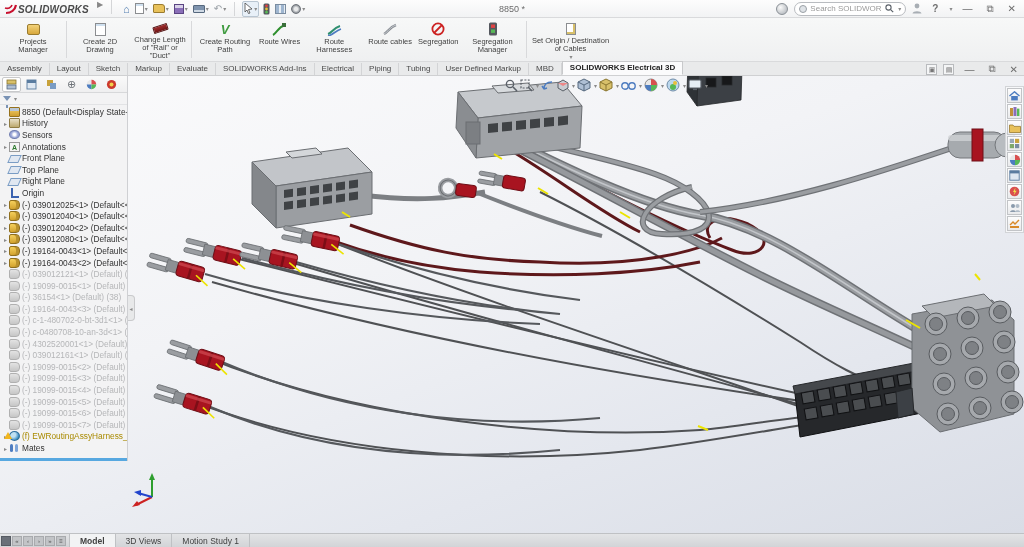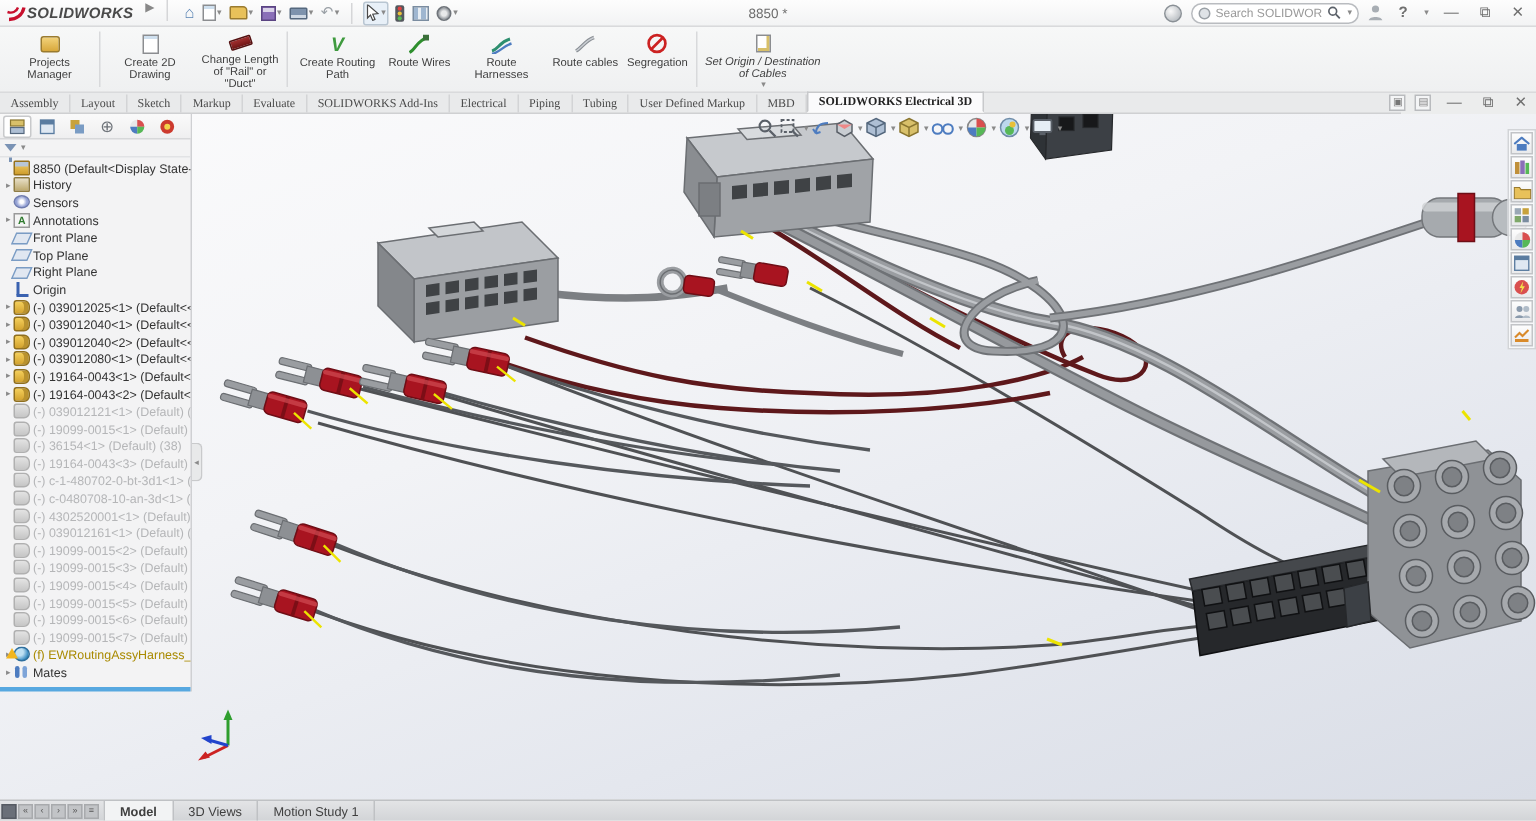--- a/index.html
+++ b/index.html
@@ -28,34 +28,34 @@
   
   #ribbon { position:absolute; left:0; top:18px; width:1024px; height:44px;
     background:linear-gradient(#f7f8f8,#eff0f1); border-bottom:1px solid #d9dadc;
     display:flex; align-items:stretch; padding-left:2px; }
   .rgroup { display:flex; align-items:stretch; }
   .rsep { width:1px; background:#d8d9db; margin:3px 2px; }
   .rbtn { display:flex; flex-direction:column; align-items:center; justify-content:flex-start;
     padding:3px 3px 1px; min-width:34px; max-width:62px; }
   .rbtn .ricon { width:18px; height:16px; display:flex; align-items:center; justify-content:center; }
   .rbtn .rlabel { font-size:7.5px; line-height:8px; text-align:center; color:#3f3f3f; margin-top:1px; }
-  .rbtn-wide { flex-direction:column; max-width:84px;font-style:italic; }
+  .rbtn-wide { flex-direction:column; max-width:84px; }
   
   .mi { display:inline-block; }
   .mi-box { width:13px; height:11px; background:linear-gradient(#f2d27a,#d8a83c); border:1px solid #9a7b2f; border-radius:2px; }
   .mi-wiz { width:13px; height:11px; background:linear-gradient(135deg,#aeb4ba 55%,#5d87b8 55%); border:1px solid #7b8288; }
   .mi-sheet { width:11px; height:13px; background:#fff; border:1px solid #8b8d90; box-shadow:inset 0 2px 0 #cfe0ef; }
   .mi-align { width:13px; height:11px; background:linear-gradient(90deg,#e9c23c 50%,#9a78c8 50%); border:1px solid #8a8a8a; }
   .mi-rail { width:15px; height:7px; background:linear-gradient(#a33030,#6e1414); border:1px solid #531010; transform:rotate(-18deg); border-radius:1px; }
   .mi-bom { width:13px; height:11px; background:repeating-linear-gradient(#dfe6ea 0 3px,#9fb6a4 3px 4px); border:1px solid #6f8f77; }
   .mi-vee { font-size:13px; font-weight:bold; font-style:italic; color:#3f9b3f; line-height:13px; }
   .mi-doc { width:10px; height:12px; background:#fff; border:1px solid #8b8d90; box-shadow:inset -2px -2px 0 #d8c06a; }
   
-  #cmdtabs { position:absolute; left:0; top:62px; width:934px; height:14px;
-    background:#e9eaeb; border-bottom:1px solid #cfd0d2; display:flex; align-items:flex-end;font-family:Liberation Serif, serif; }
+  #cmdtabs { position:absolute; left:0; top:62px; width:1024px; height:14px;
+    background:#e9eaeb; border-bottom:1px solid #cfd0d2; display:flex; align-items:flex-end; }
   .ctab { padding:1px 7px 2px; font-size:8px; color:#4a4a4a; border-right:1px solid #d3d4d6; white-space:nowrap; }
   .ctab.active { background:#fbfbfc; border:1px solid #c8c9cb; border-bottom:1px solid #fbfbfc;
     color:#222; font-weight:bold; }
   #docwin-ctrl { position:absolute; right:2px; top:63px; display:flex; align-items:center; gap:6px; z-index:30; }
   #docwin-ctrl .mini { width:11px; height:11px; border:1px solid #b9bbbe; background:#f4f5f6; font-size:7px;
     color:#777; text-align:center; line-height:10px; }
   
   #viewport { position:absolute; left:0; top:76px; width:1024px; height:457px;
     background:linear-gradient(160deg,#fbfbfc 0%,#f2f3f6 40%,#e4e7ee 72%,#d9dde6 100%); overflow:hidden; }
   #model-svg { position:absolute; left:0; top:-14px; }
@@ -259,20 +259,30 @@
       <span class="rlabel">Route cables</span>
     </div>
     <div class="rbtn">
       <span class="ricon">
         <svg width="14" height="14" viewBox="0 0 14 14">
             <circle cx="7" cy="7" r="5.6" fill="none" stroke="#cc2222" stroke-width="1.8"></circle>
             <line x1="3" y1="11" x2="11" y2="3" stroke="#cc2222" stroke-width="1.8"></line>
           </svg>
         </span>
       <span class="rlabel">Segregation</span>
+    </div>
+    <div class="rbtn">
+      <span class="ricon">
+        <svg width="10" height="14" viewBox="0 0 10 14">
+            <rect x="1" y="0.5" width="8" height="13" rx="1.5" fill="#54585e"></rect>
+            <rect x="3" y="2.5" width="4" height="3.4" fill="#e04343"></rect>
+            <rect x="3" y="7.5" width="4" height="3.4" fill="#57b857"></rect>
+          </svg>
+        </span>
+      <span class="rlabel">Segregation Manager</span>
     </div>
   </div>
   <div class="rsep"></div>
   <div class="rgroup">
     <div class="rbtn rbtn-wide">
       <span class="ricon">
           <span class="mi mi-doc"></span>
         </span>
       <span class="rlabel">Set Origin / Destination of Cables</span>
       <span class="caret">▾</span>

